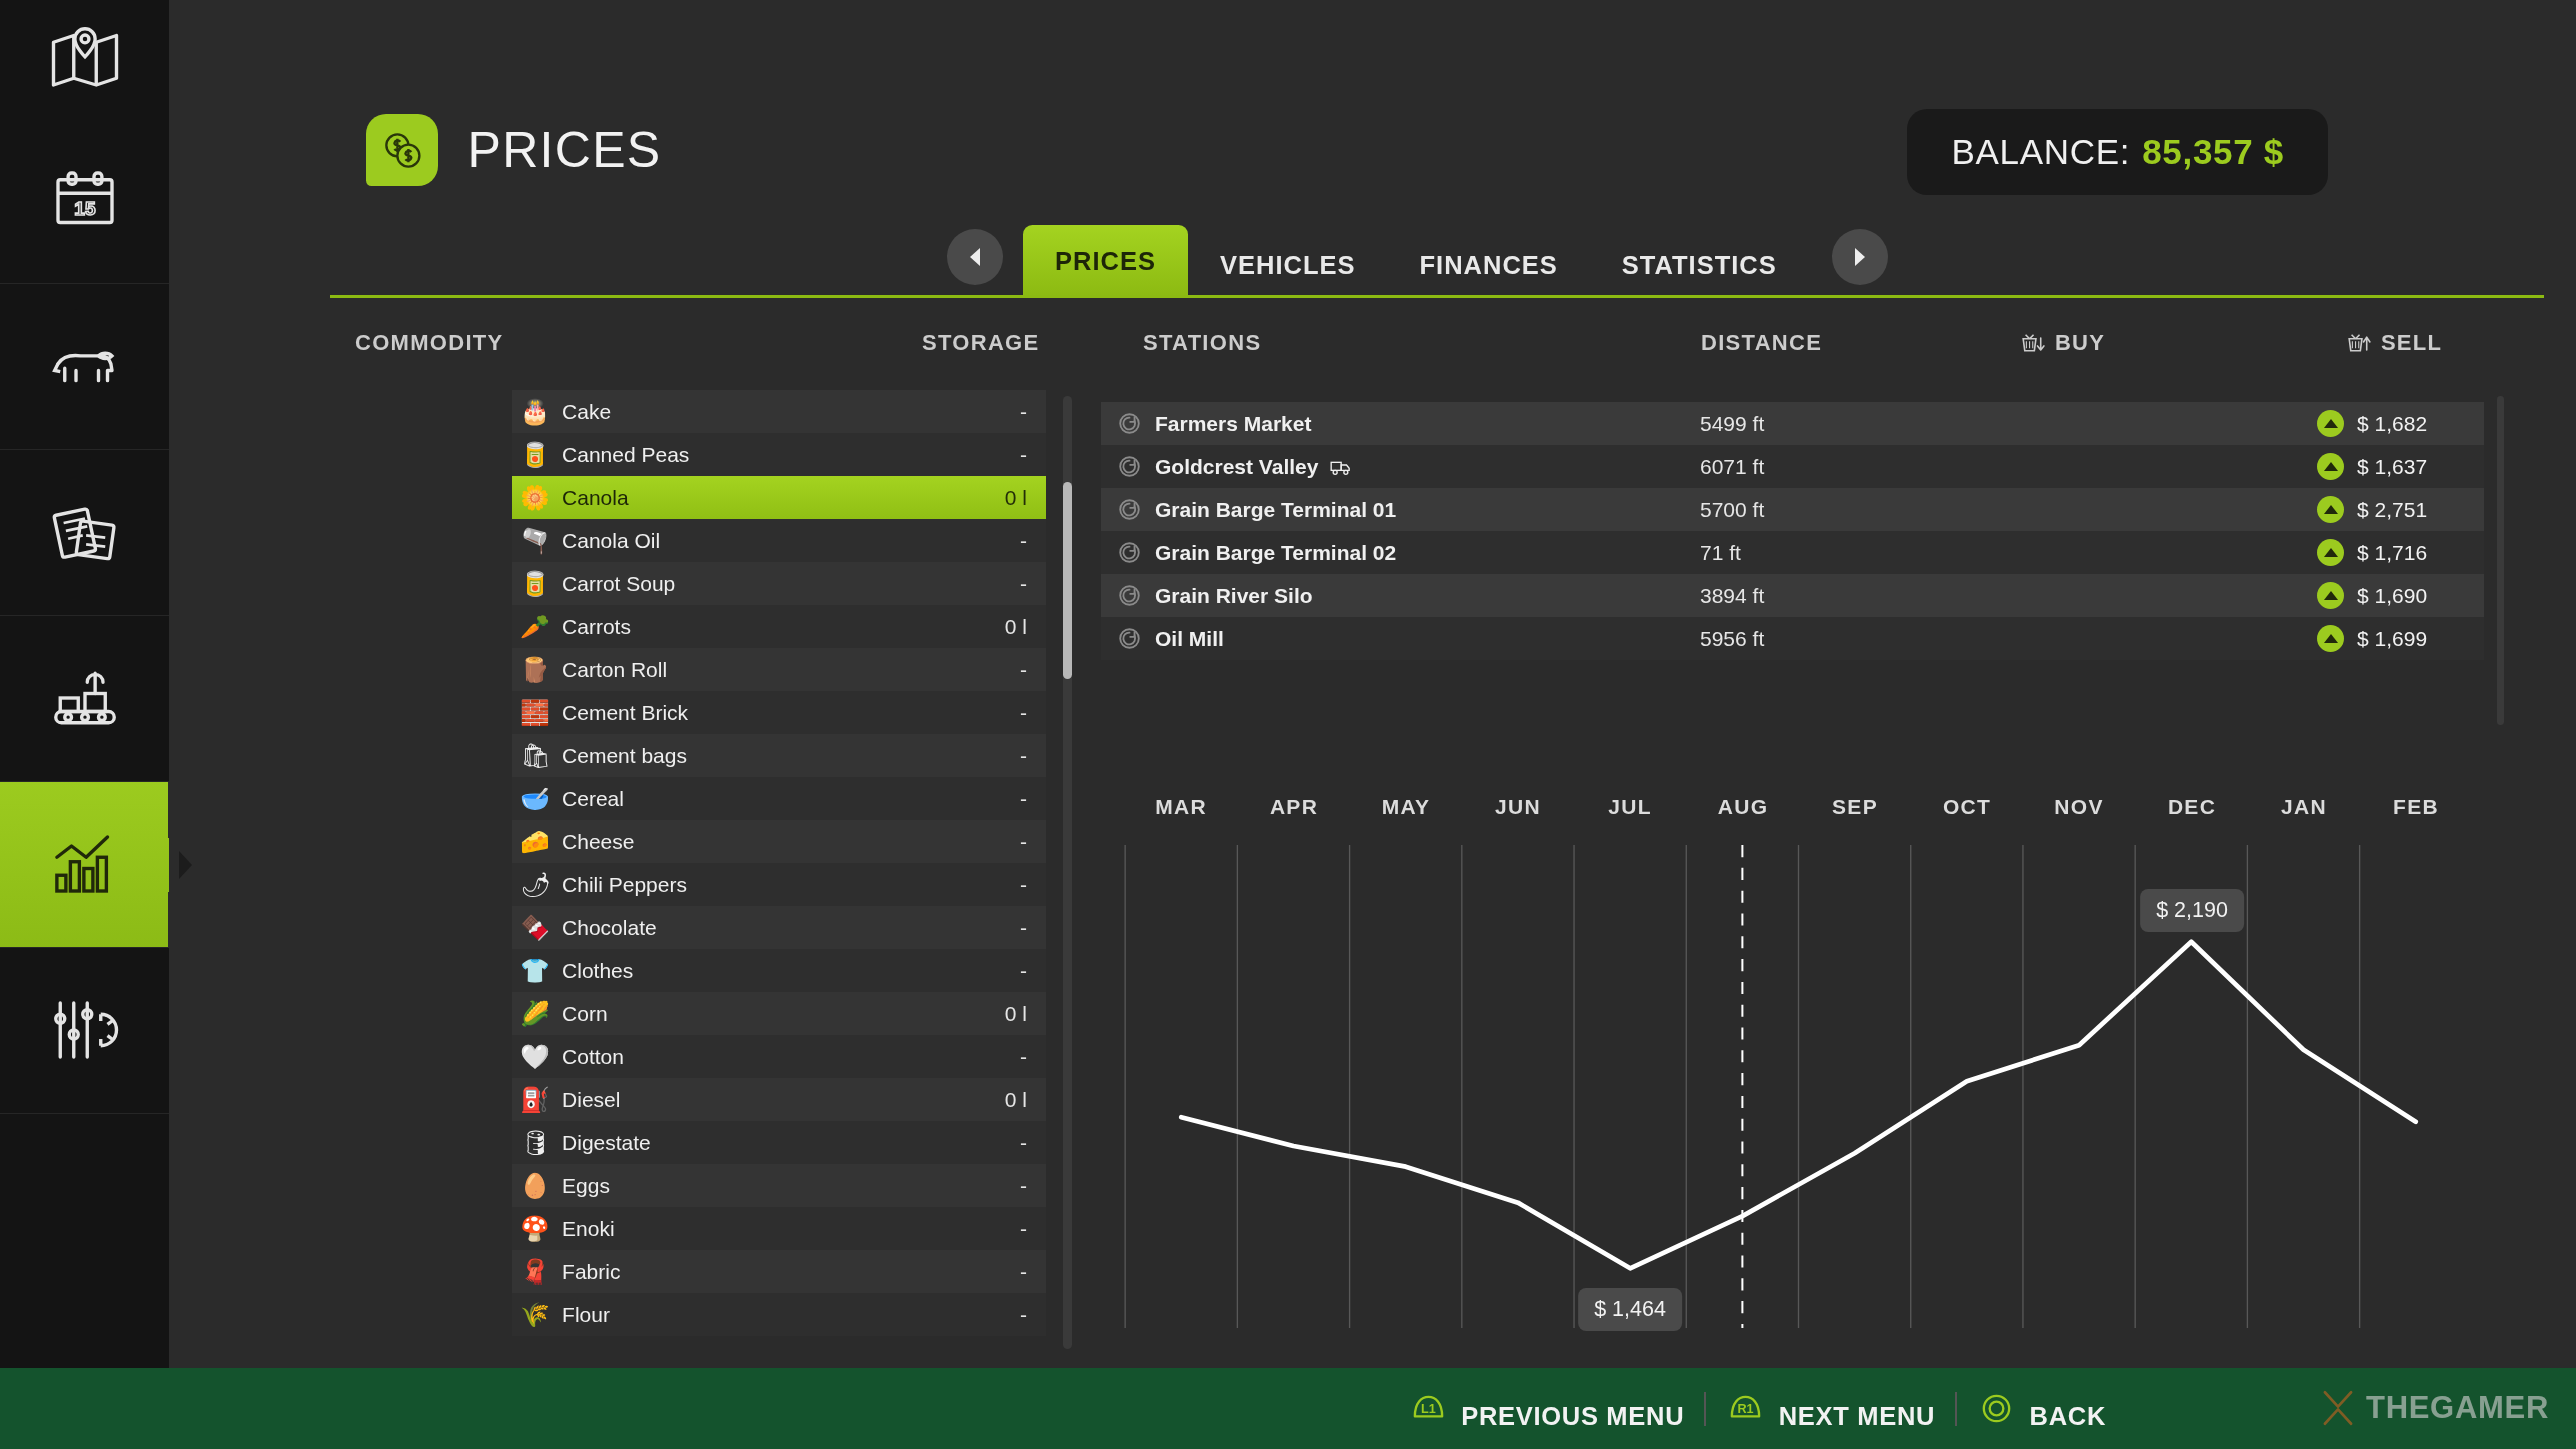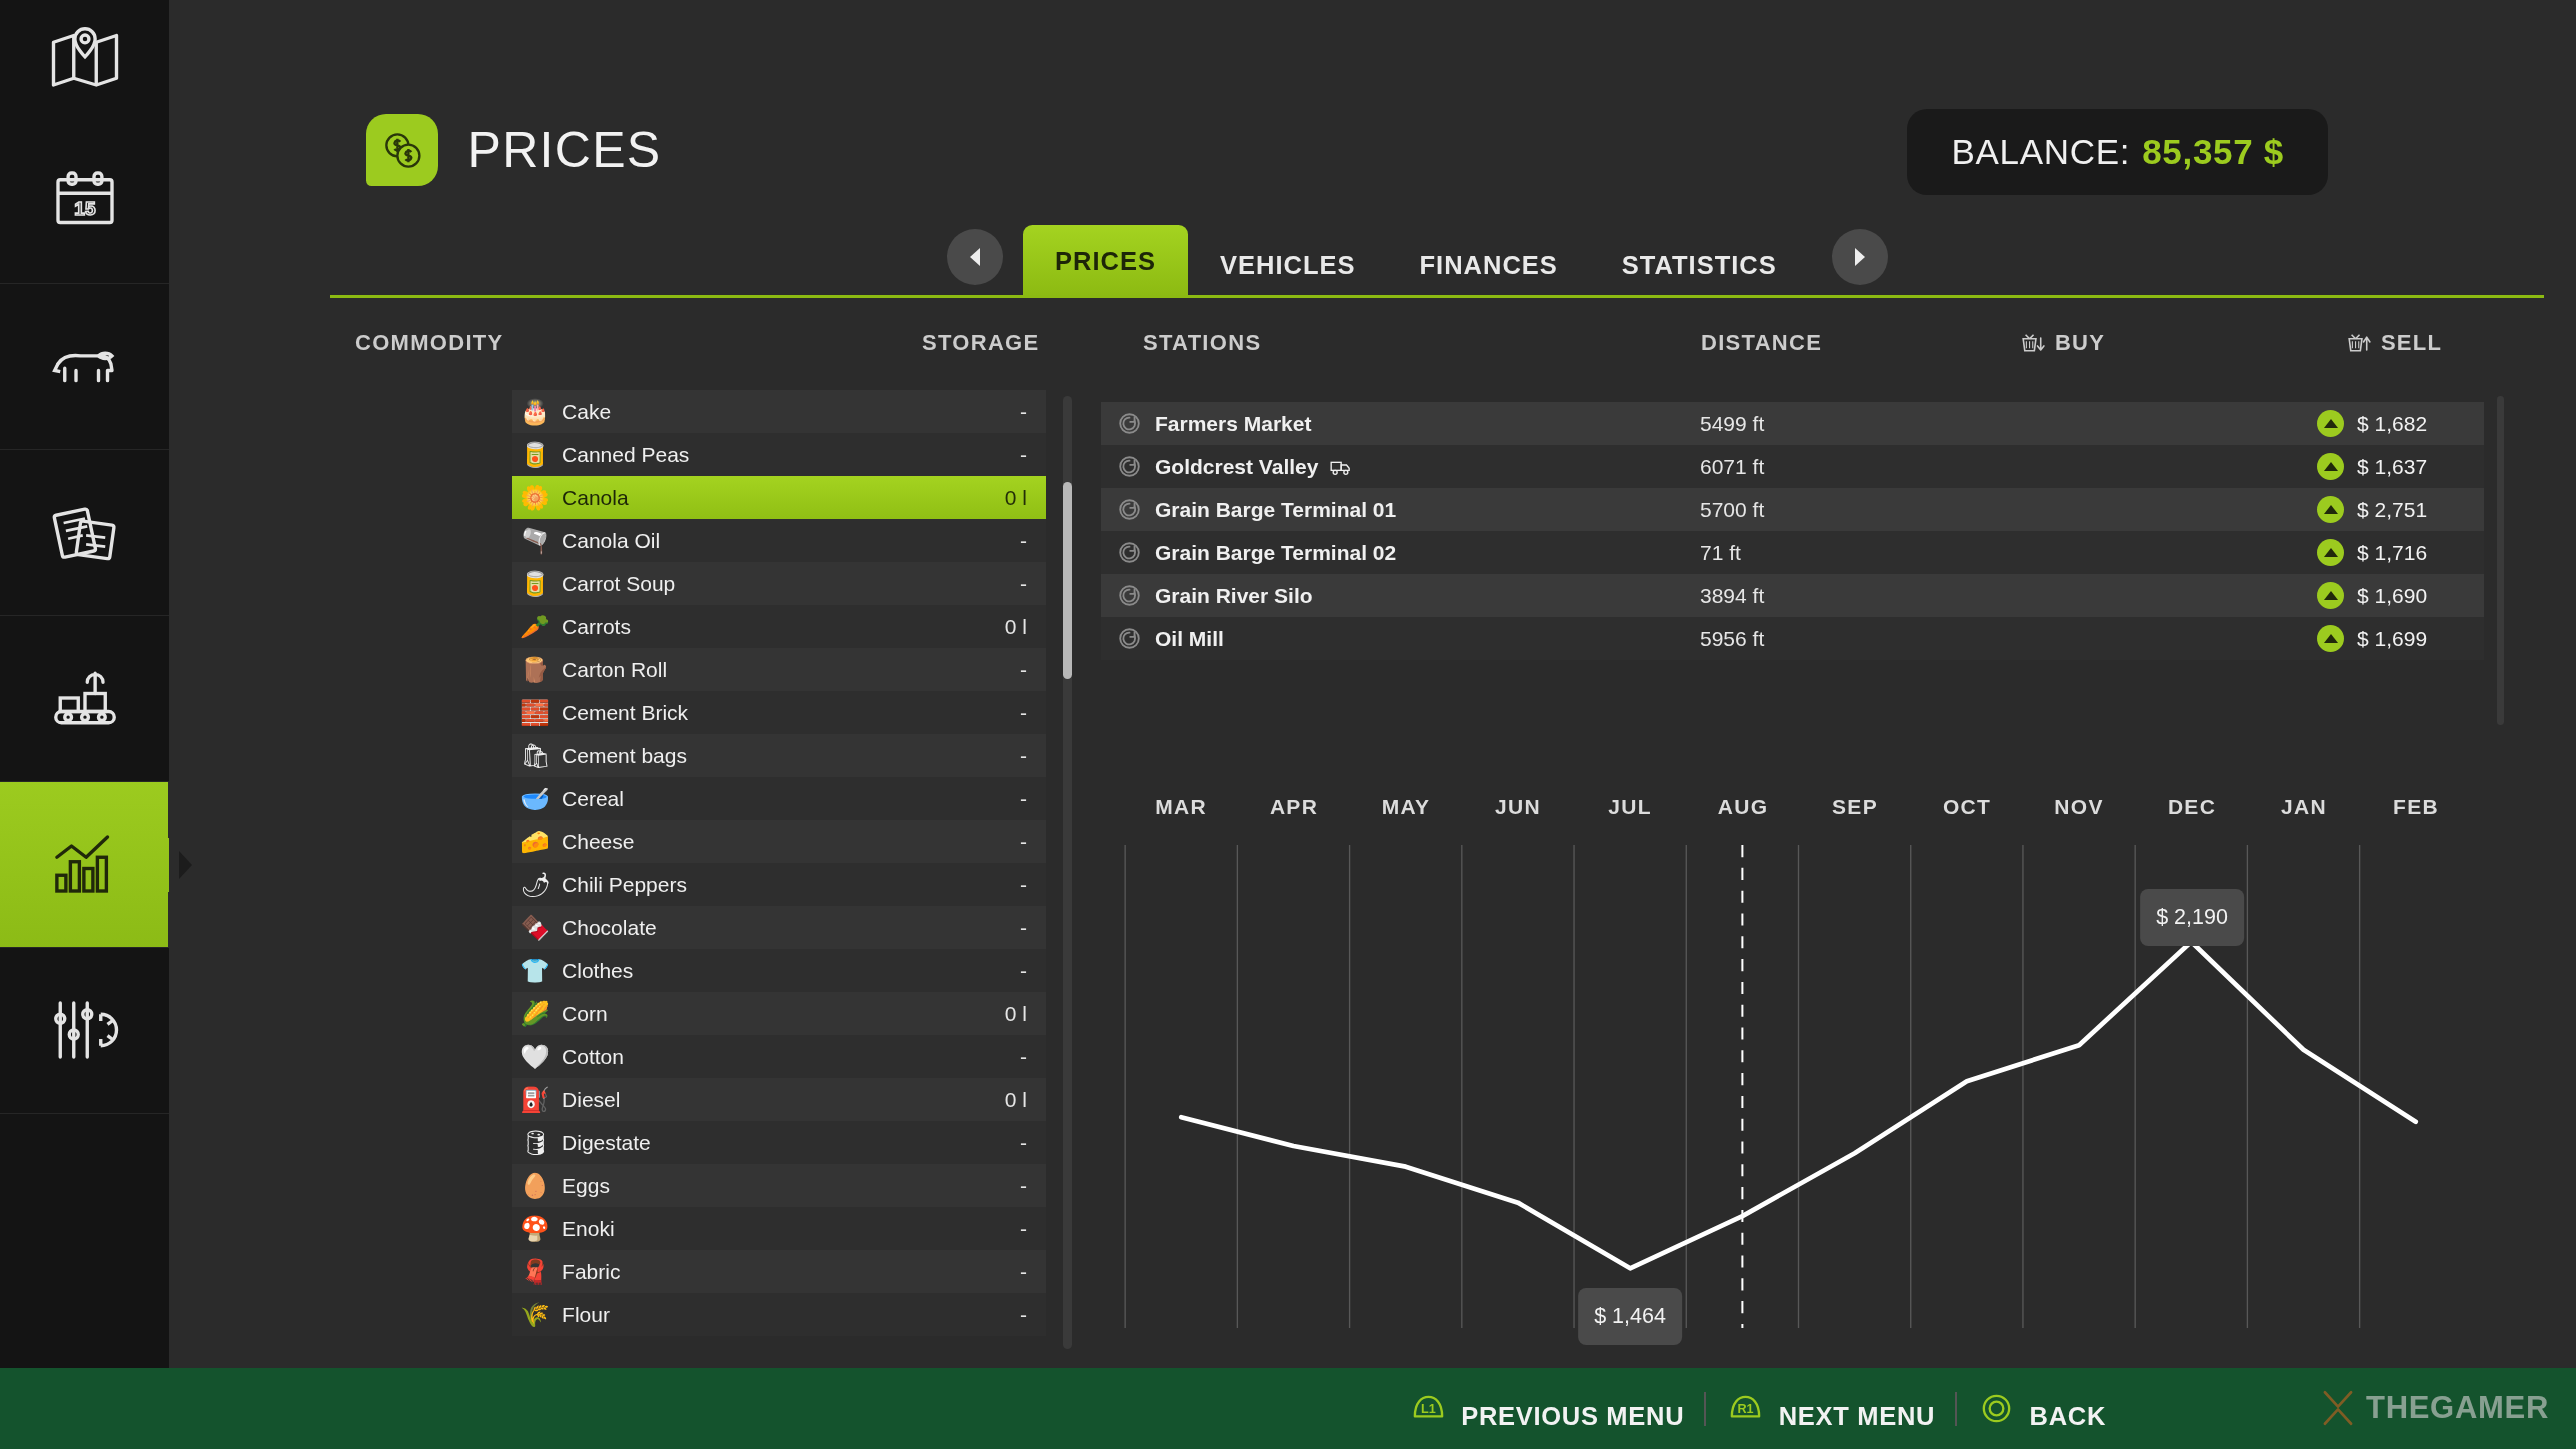--- a/index.html
+++ b/index.html
@@ -111,21 +111,21 @@
   .s-badge i { width:0;height:0; border-left:7.4px solid transparent; border-right:7.4px solid transparent; border-bottom:9.4px solid #21290b; }
   .s-price { position:absolute; left:1256px; color:#f2f2f2; white-space:nowrap; }
   #stations-scroll { position:absolute; left:2328px; top:396px; width:6.7px; height:329px; background:#3a3a3a; border-radius:3.4px; }
   
   #chart { position:absolute; left:932px; top:785px; width:1395px; height:564px; }
   #months { position:absolute; left:0; top:0; width:1395px; height:51px; }
   .mlab { position:absolute; top:0; transform:translateX(-50%); font-size:21px; letter-spacing:1.3px; color:#dcdcdc; font-weight:700;margin-top:10px; }
   #plot { position:absolute; left:0; top:60px; width:1395px; height:483px; }
   #plot svg { position:absolute; left:0; top:0; width:1395px; height:483px; }
   .pill {
-    position:absolute; background:#4a4a4a; border-radius:8px; padding:16px 16px;
+    position:absolute; background:#4a4a4a; border-radius:8px; padding:9px 16px;
     font-size:21.5px; color:#f2f2f2; white-space:nowrap; transform:translateX(-50%);
   }
   
   #bottombar { position:absolute; left:0; bottom:0; width:2576px; height:81px; background:#14532d; z-index:8; }
   #bb-inner { position:absolute; right:470px; top:0; height:81px; display:flex; align-items:center; gap:20px; }
   .bb-item { display:flex; align-items:center; gap:13.4px; }
   .bb-key { width:39px; height:39px; display:flex; align-items:center; justify-content:center; }
   .bb-key svg { width:39px; height:39px; }
   .bb-label { font-size:25.5px; color:#f2f2f2; font-weight:700; letter-spacing:0.7px; white-space:nowrap;margin-top:15px; }
   .bb-sep { width:2px; height:34px; background:#555; }

